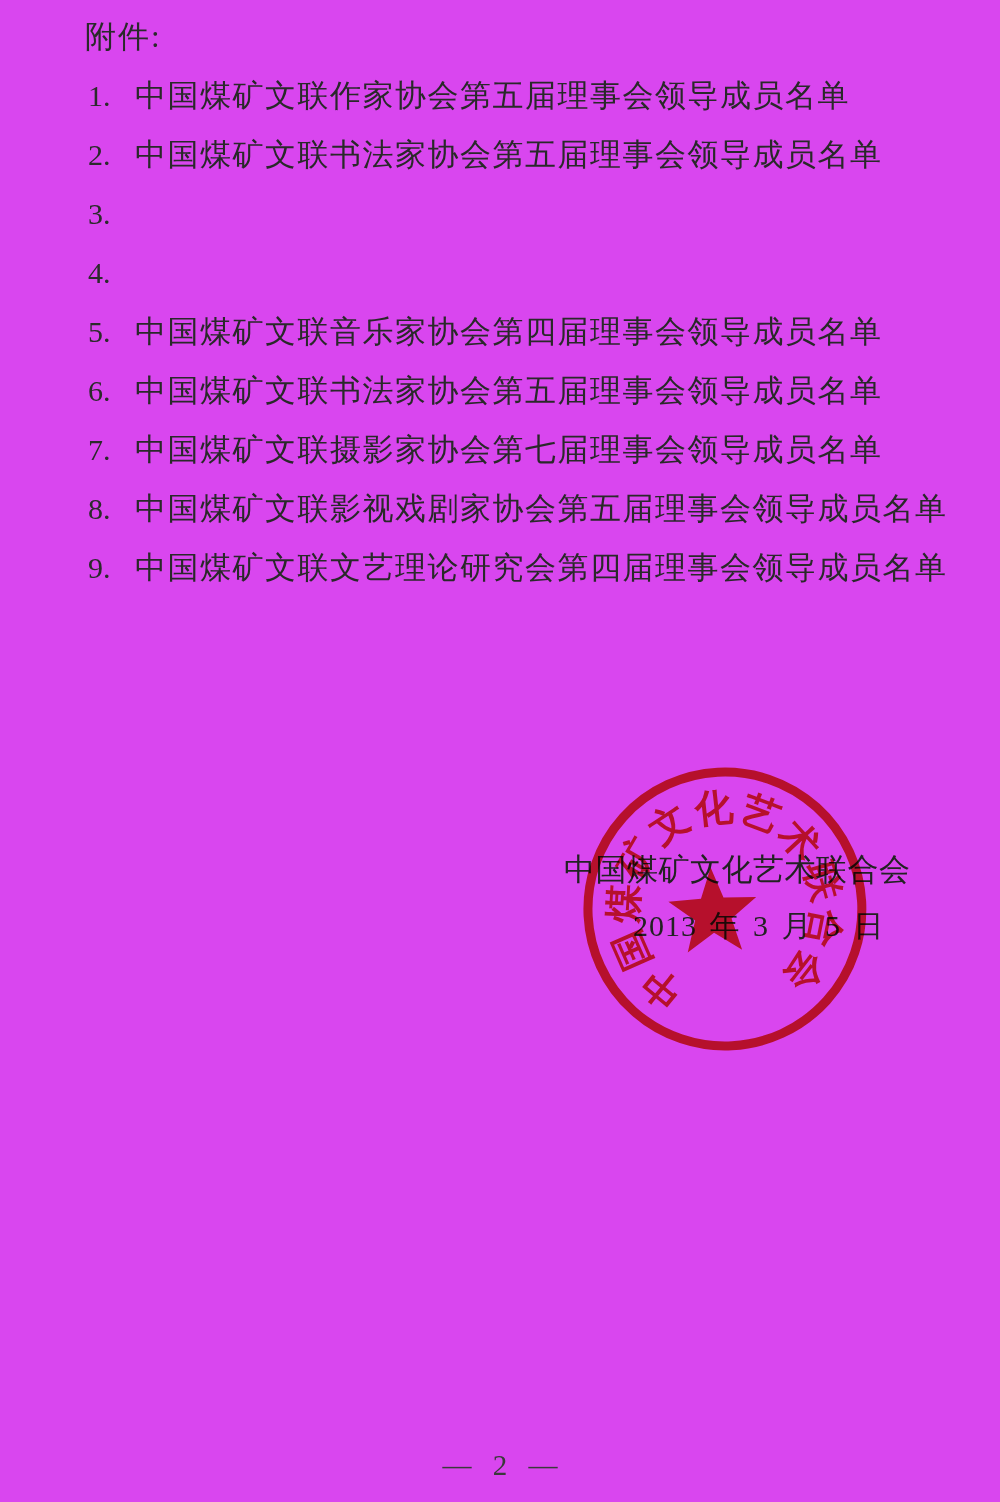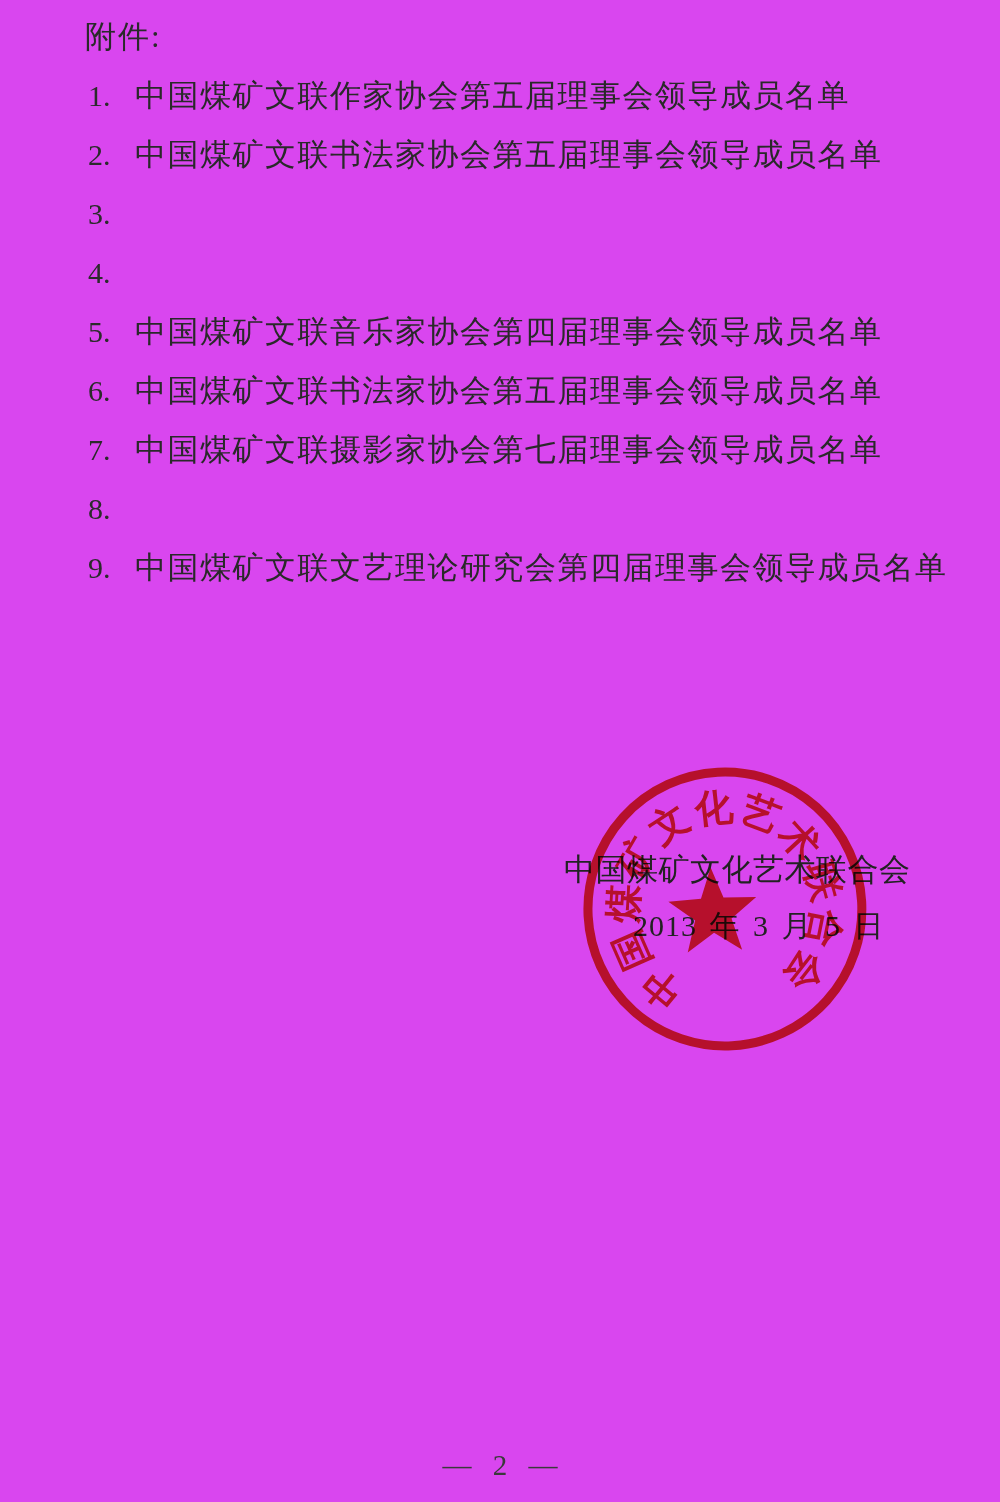--- a/index.html
+++ b/index.html
@@ -130,20 +130,21 @@
     <div class="attachment-row">
       <span class="attachment-num">6.</span>
       <span class="attachment-text">中国煤矿文联书法家协会第五届理事会领导成员名单</span>
     </div>
     <div class="attachment-row">
       <span class="attachment-num">7.</span>
       <span class="attachment-text">中国煤矿文联摄影家协会第七届理事会领导成员名单</span>
     </div>
     <div class="attachment-row">
       <span class="attachment-num">8.</span>
+      <span class="attachment-text">中国煤矿文联影视戏剧家协会第五届理事会领导成员名单</span>
     </div>
     <div class="attachment-row">
       <span class="attachment-num">9.</span>
       <span class="attachment-text">中国煤矿文联文艺理论研究会第四届理事会领导成员名单</span>
     </div>
   </div>
 
   <div class="signature-block">
     <div class="signature-org">中国煤矿文化艺术联合会</div>
     <div class="signature-date">2013 年 3 月 5 日</div>

